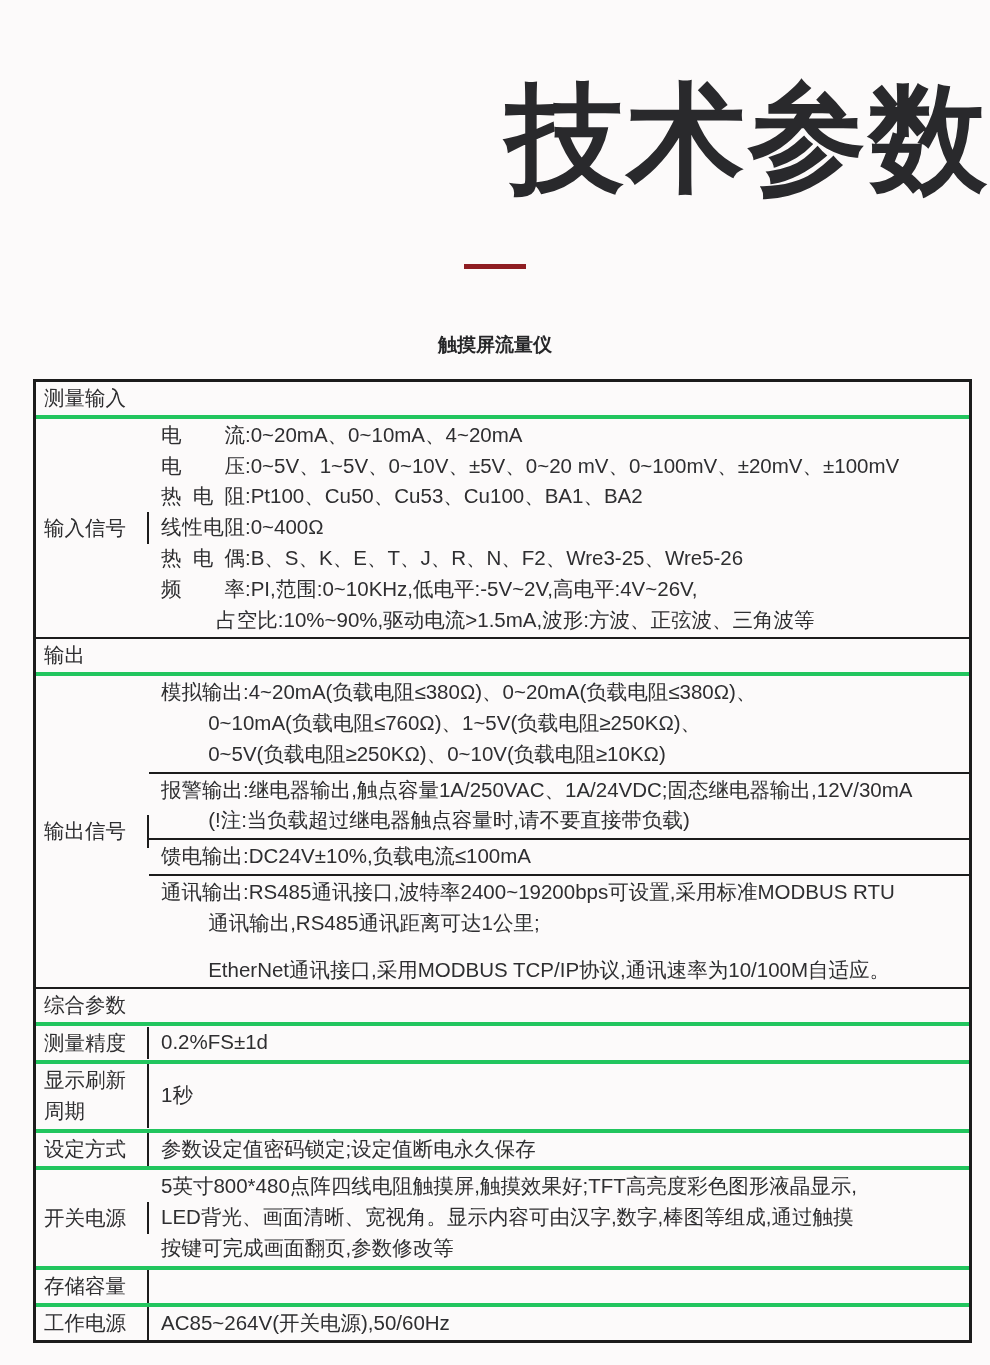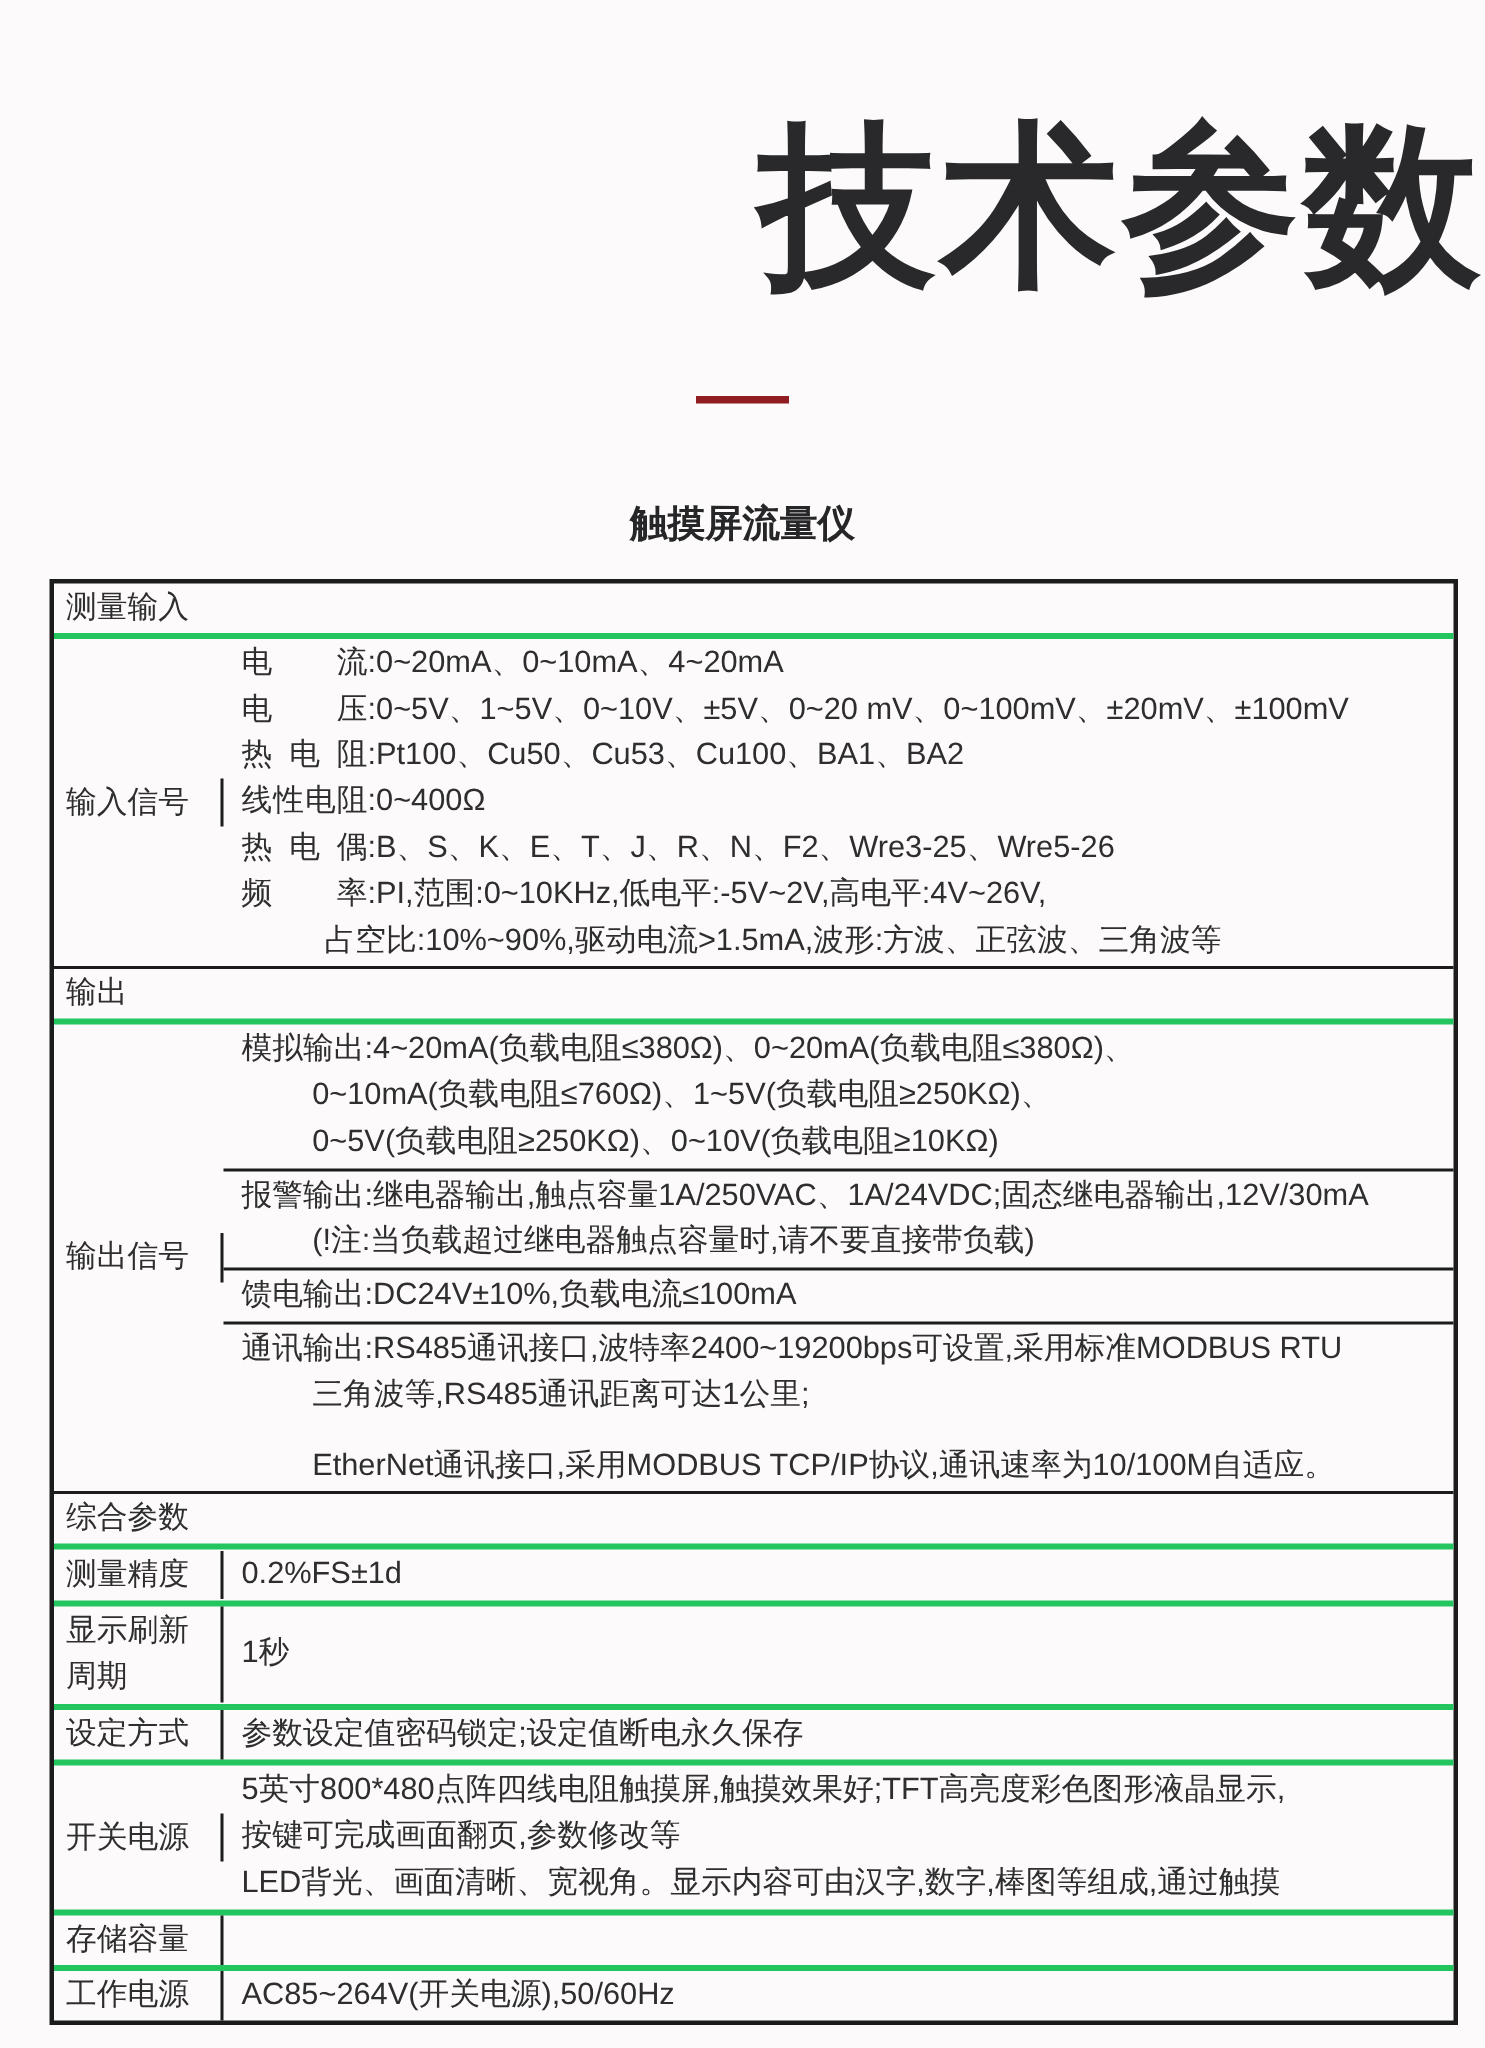--- a/index.html
+++ b/index.html
@@ -22,21 +22,21 @@
     color:#29292c;
   }
   .red-rule{
     width:62px;height:5px;
     margin:50px auto 0;
     background:#8f1d22;
   }
   .subtitle{
     margin:63px 0 0;
     text-align:center;
-    font-size:25px;
+    font-size:19px;
     font-weight:700;
     color:#262628;
   }
 
   .spec-table{
     box-sizing:border-box;
     width:939px;
     margin:21px 0 0 33px;
     border:3px solid #1c1c1c;
     font-size:20.5px;
@@ -115,21 +115,21 @@
           </div>
           <div class="t-cell">
             <div class="t-line"><span class="t-text">报警输出:继电器输出,触点容量1A/250VAC、1A/24VDC;固态继电器输出,12V/30mA</span></div>
             <div class="t-line" style="padding-left: 2.3em;"><span class="t-text">(!注:当负载超过继电器触点容量时,请不要直接带负载)</span></div>
           </div>
           <div class="t-cell">
             <div class="t-line"><span class="t-text">馈电输出:DC24V±10%,负载电流≤100mA</span></div>
           </div>
           <div class="t-cell">
             <div class="t-line"><span class="t-text">通讯输出:RS485通讯接口,波特率2400~19200bps可设置,采用标准MODBUS RTU</span></div>
-            <div class="t-line" style="padding-left: 2.3em;"><span class="t-text">三角波等,RS485通讯距离可达1公里;</span></div>
+            <div class="t-line" style="padding-left: 2.3em;"><span class="t-text">通讯输出,RS485通讯距离可达1公里;</span></div>
             <div class="t-line" style="padding-left: 2.3em; margin-top: 16px;"><span class="t-text">EtherNet通讯接口,采用MODBUS TCP/IP协议,通讯速率为10/100M自适应。</span></div>
           </div>
         </div>
       </div>
       <div class="t-section"><span>综合参数</span></div>
       <div class="t-row">
         <div class="t-label">测量精度</div>
         <div class="t-valcol">
           <div class="t-cell">
             <div class="t-line"><span class="t-text">0.2%FS±1d</span></div>
@@ -150,22 +150,22 @@
           <div class="t-cell">
             <div class="t-line"><span class="t-text">参数设定值密码锁定;设定值断电永久保存</span></div>
           </div>
         </div>
       </div>
       <div class="t-row">
         <div class="t-label">开关电源</div>
         <div class="t-valcol">
           <div class="t-cell">
             <div class="t-line"><span class="t-text">5英寸800*480点阵四线电阻触摸屏,触摸效果好;TFT高亮度彩色图形液晶显示,</span></div>
+            <div class="t-line"><span class="t-text">LED背光、画面清晰、宽视角。显示内容可由汉字,数字,棒图等组成,通过触摸</span></div>
             <div class="t-line"><span class="t-text">按键可完成画面翻页,参数修改等</span></div>
-            <div class="t-line"><span class="t-text">LED背光、画面清晰、宽视角。显示内容可由汉字,数字,棒图等组成,通过触摸</span></div>
           </div>
         </div>
       </div>
       <div class="t-row">
         <div class="t-label">存储容量</div>
       </div>
       <div class="t-row">
         <div class="t-label">工作电源</div>
         <div class="t-valcol">
           <div class="t-cell">

